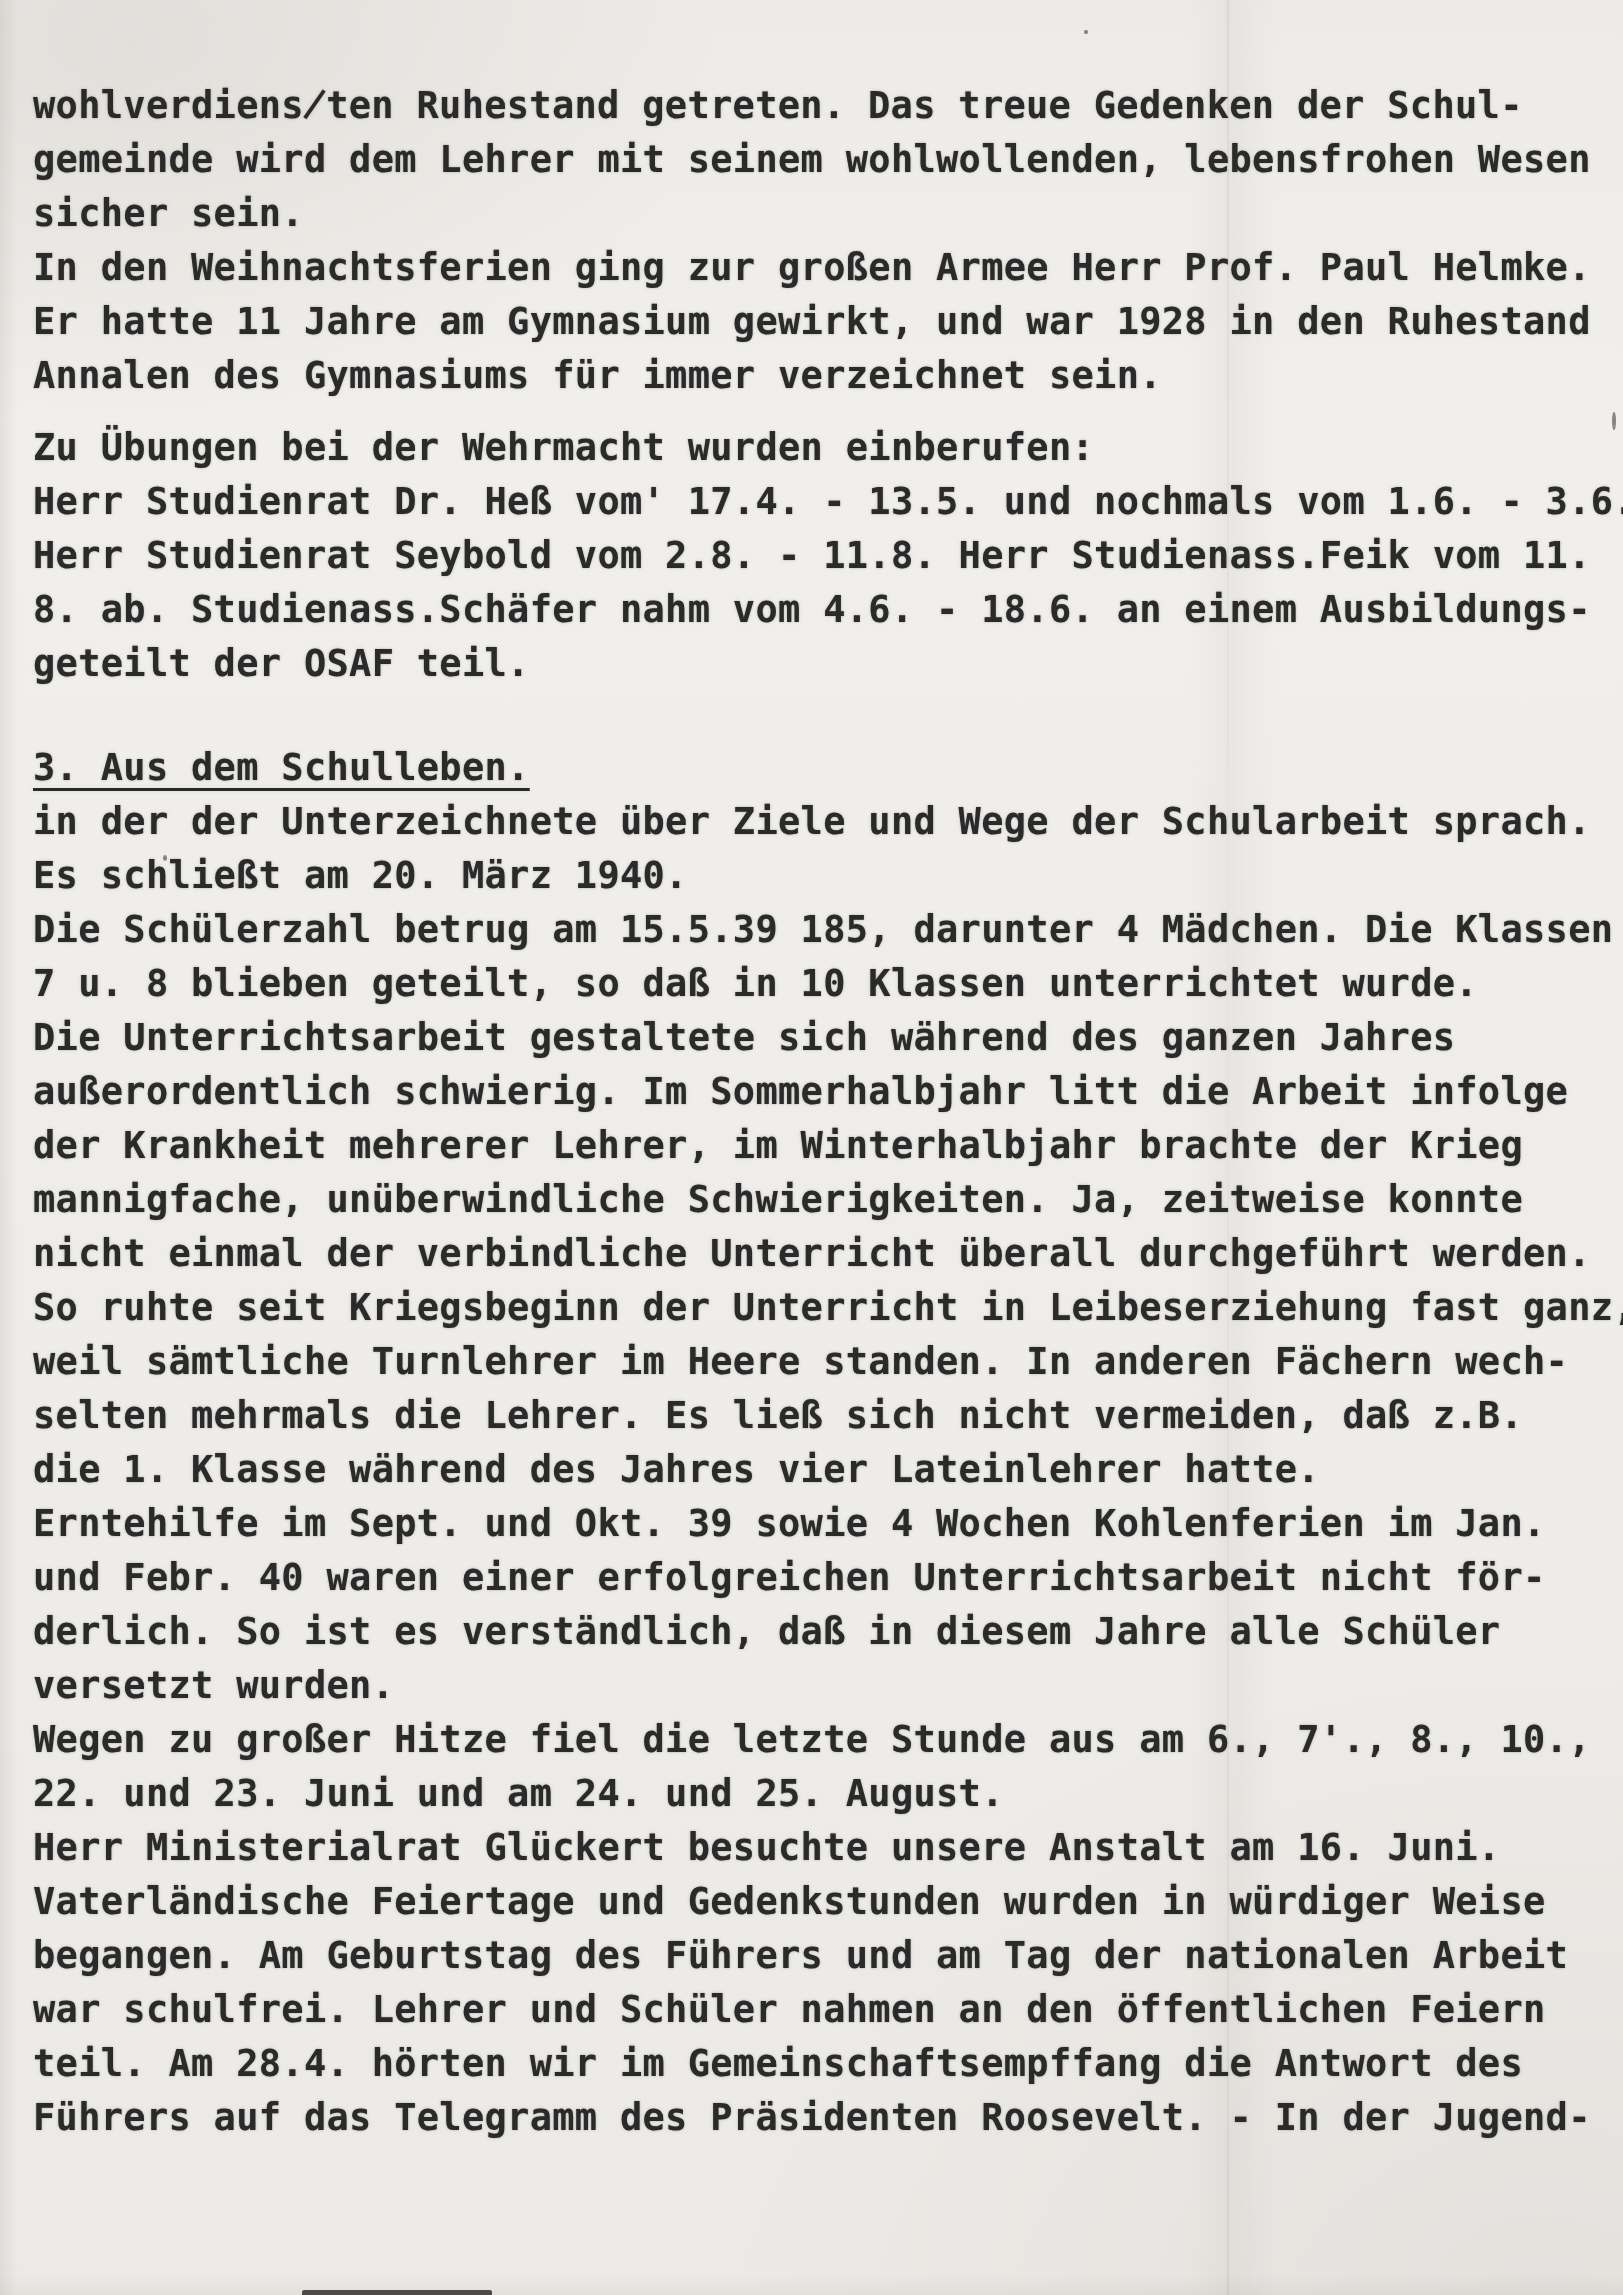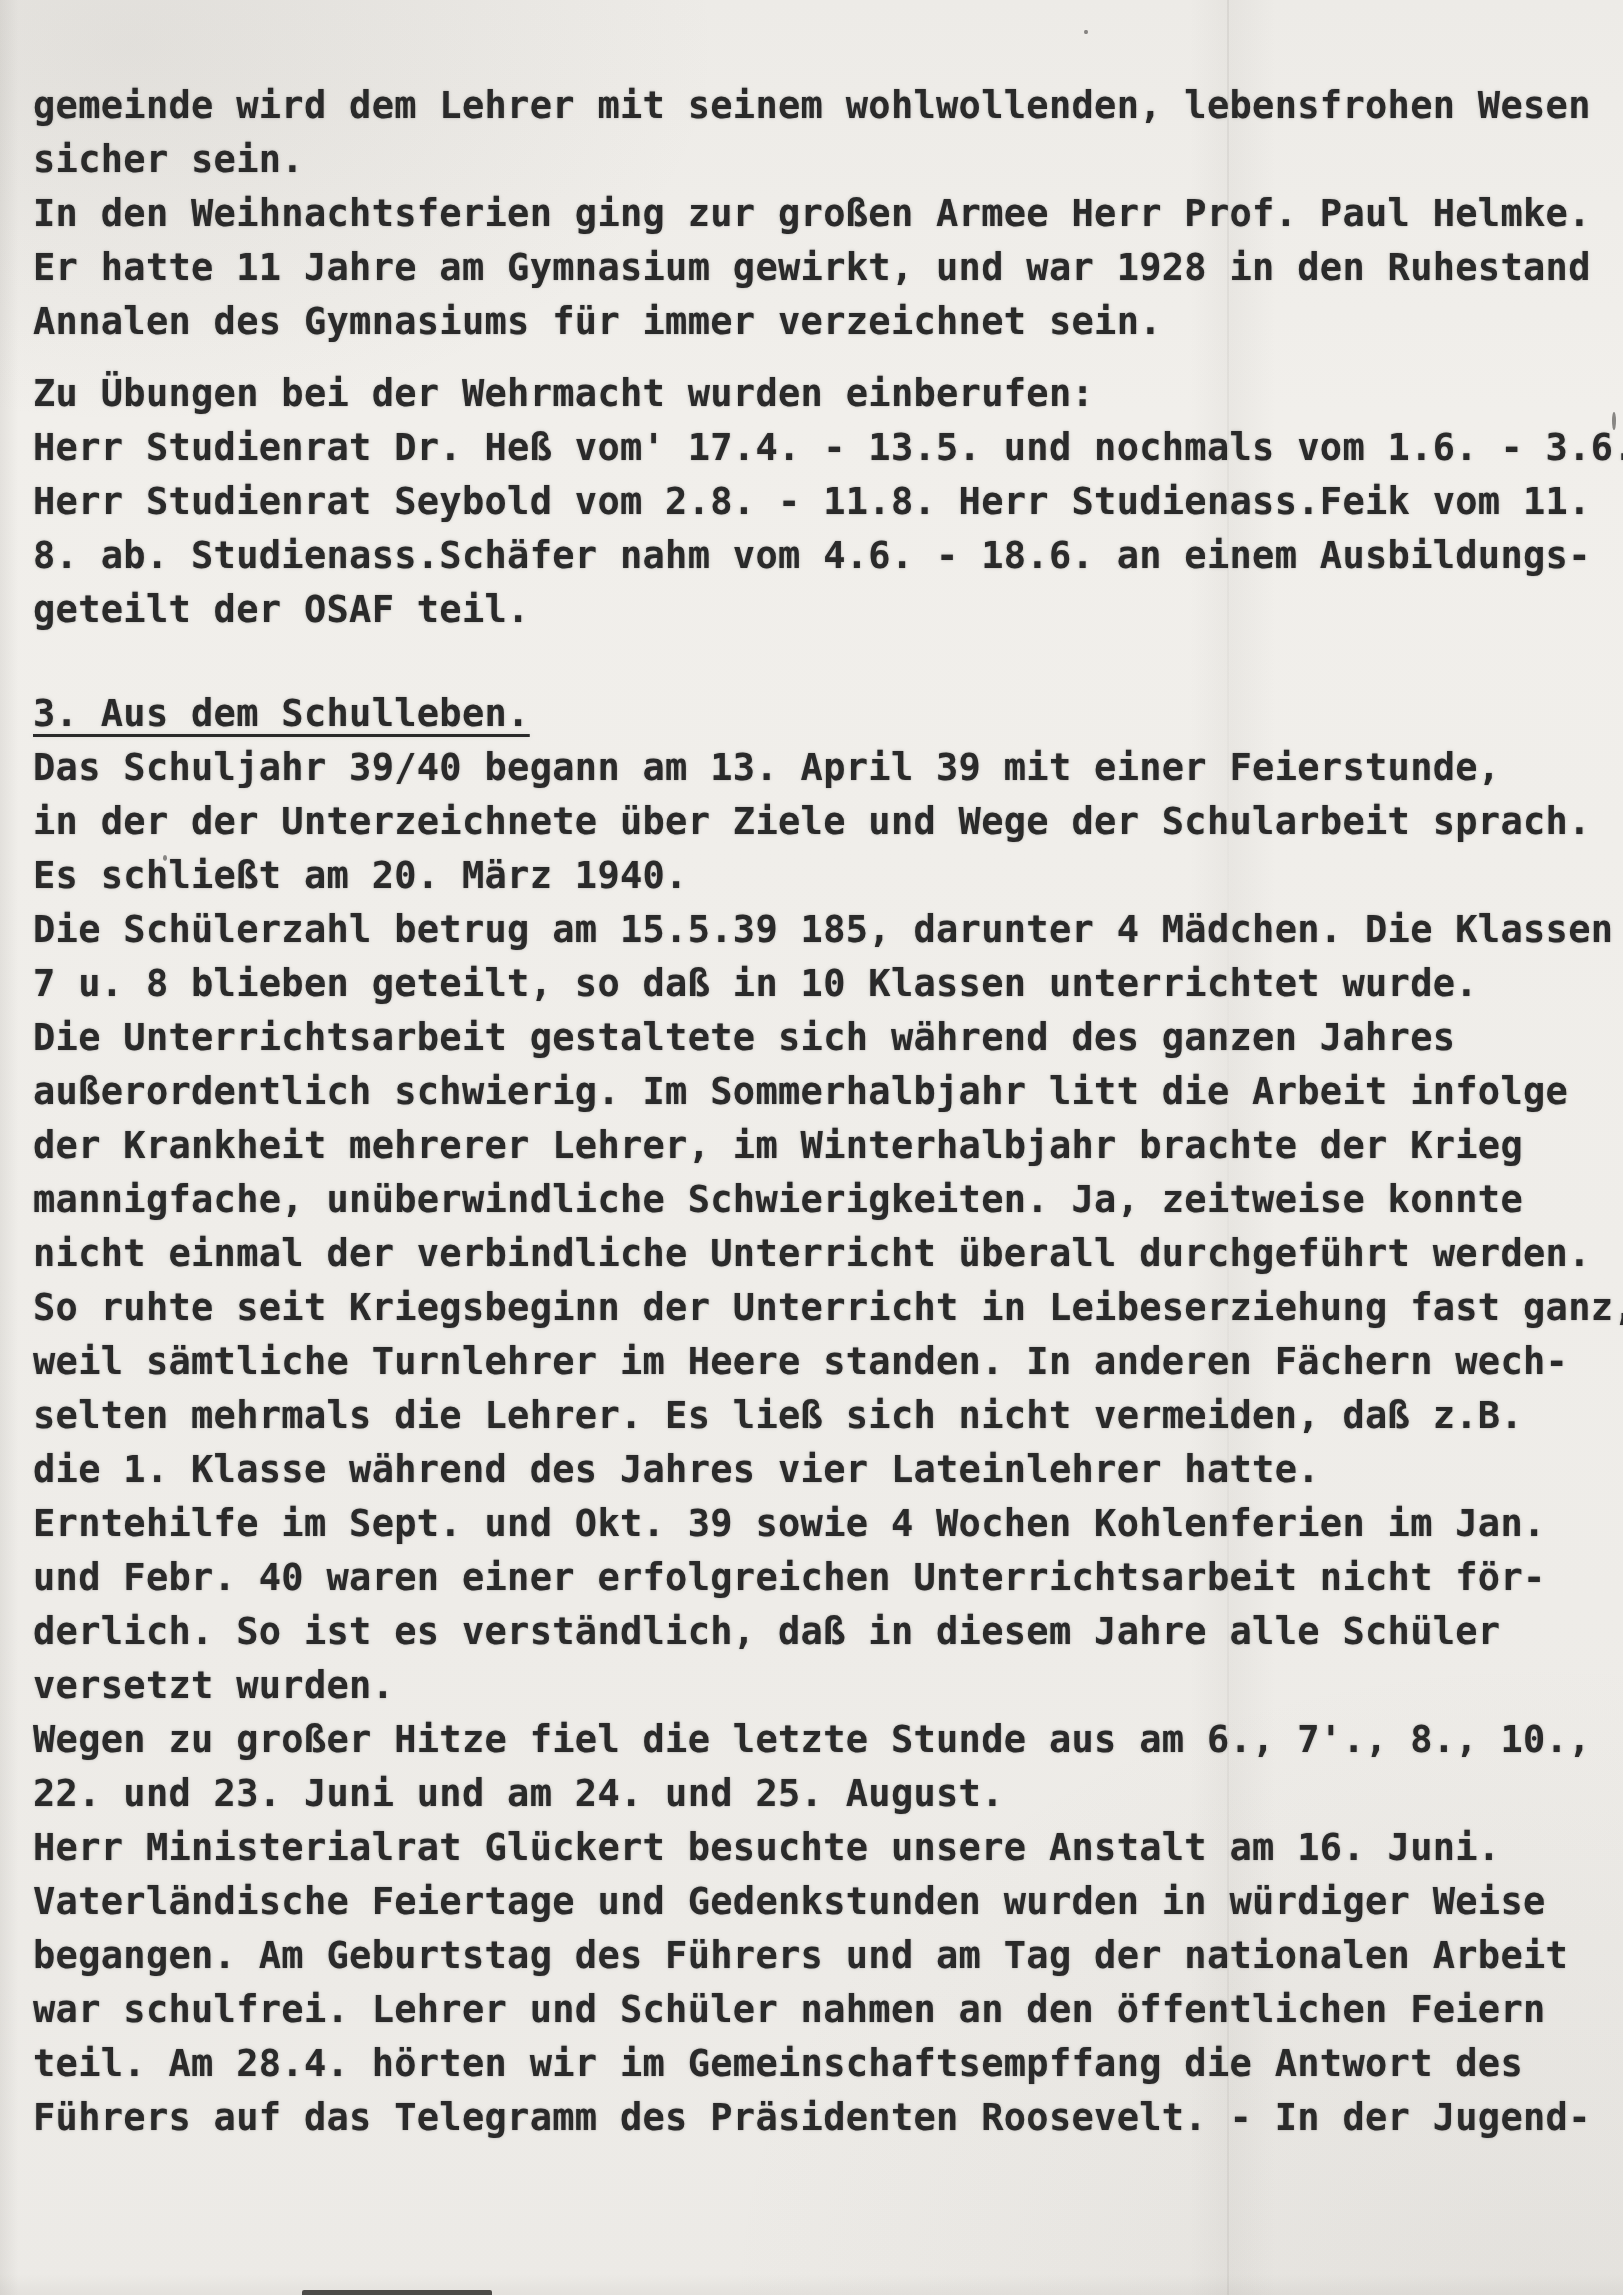--- a/index.html
+++ b/index.html
@@ -69,32 +69,32 @@
 
 <div class="page">
 
   <div class="crease" style="left:1227px;"></div>
   <div class="speck" style="left:1084px; top:29.5px; width:3.5px; height:4.9px;"></div>
   <div class="speck" style="left:163px; top:855px; width:4.2px; height:5.6px;"></div>
   <div class="speck" style="left:1612px; top:412px; width:3.5px; height:18.3px;"></div>
   <div class="smudge-bottom"></div>
 
   <div class="textblock">
+    <div class="line">wohlverdiens̸ten Ruhestand getreten. Das treue Gedenken der Schul-</div>
     <div class="line">gemeinde wird dem Lehrer mit seinem wohlwollenden, lebensfrohen Wesen</div>
     <div class="line">sicher sein.</div>
     <div class="line">In den Weihnachtsferien ging zur großen Armee Herr Prof. Paul Helmke.</div>
     <div class="line">Er hatte 11 Jahre am Gymnasium gewirkt, und war 1928 in den Ruhestand</div>
     <div class="line">Annalen des Gymnasiums für immer verzeichnet sein.</div>
     <div class="line gap-sm">Zu Übungen bei der Wehrmacht wurden einberufen:</div>
     <div class="line">Herr Studienrat Dr. Heß vom' 17.4. - 13.5. und nochmals vom 1.6. - 3.6.;</div>
     <div class="line">Herr Studienrat Seybold vom 2.8. - 11.8. Herr Studienass.Feik vom 11.</div>
     <div class="line">8. ab. Studienass.Schäfer nahm vom 4.6. - 18.6. an einem Ausbildungs-</div>
     <div class="line">geteilt der OSAF teil.</div>
     <div class="line gap-lg underlined">3. Aus dem Schulleben.</div>
-    <div class="line">Das Schuljahr 39/40 begann am 13. April 39 mit einer Feierstunde,</div>
     <div class="line">in der der Unterzeichnete über Ziele und Wege der Schularbeit sprach.</div>
     <div class="line">Es schließt am 20. März 1940.</div>
     <div class="line">Die Schülerzahl betrug am 15.5.39 185, darunter 4 Mädchen. Die Klassen</div>
     <div class="line">7 u. 8 blieben geteilt, so daß in 10 Klassen unterrichtet wurde.</div>
     <div class="line">Die Unterrichtsarbeit gestaltete sich während des ganzen Jahres</div>
     <div class="line">außerordentlich schwierig. Im Sommerhalbjahr litt die Arbeit infolge</div>
     <div class="line">der Krankheit mehrerer Lehrer, im Winterhalbjahr brachte der Krieg</div>
     <div class="line">mannigfache, unüberwindliche Schwierigkeiten. Ja, zeitweise konnte</div>
     <div class="line">nicht einmal der verbindliche Unterricht überall durchgeführt werden.</div>
     <div class="line">So ruhte seit Kriegsbeginn der Unterricht in Leibeserziehung fast ganz,</div>

